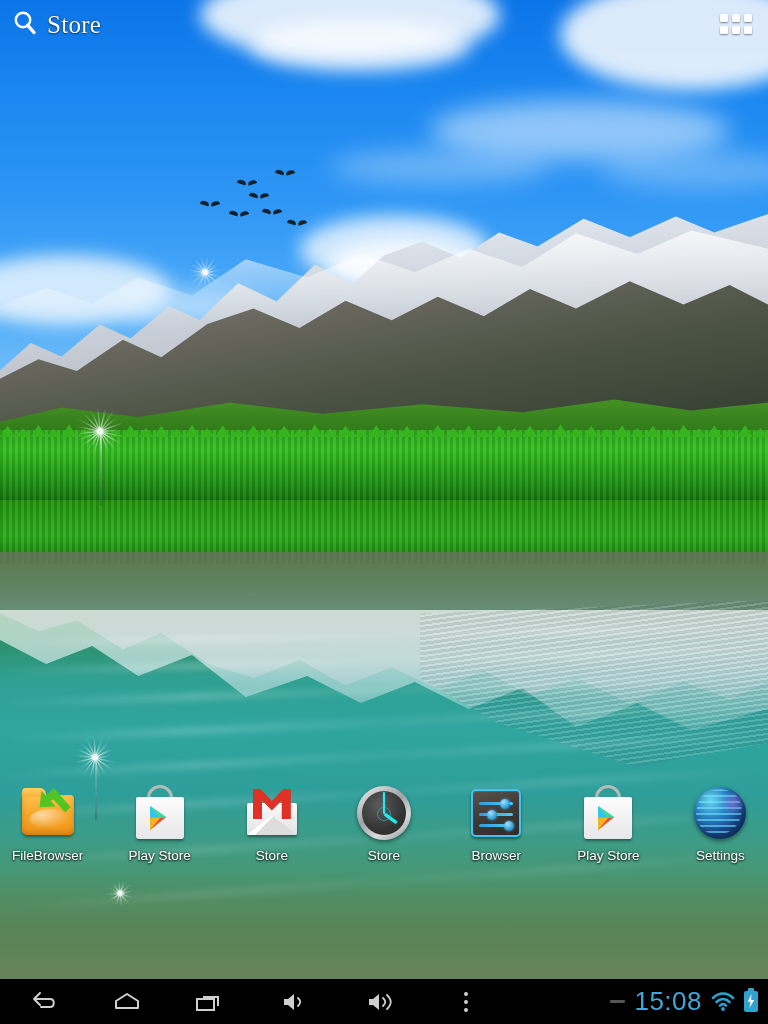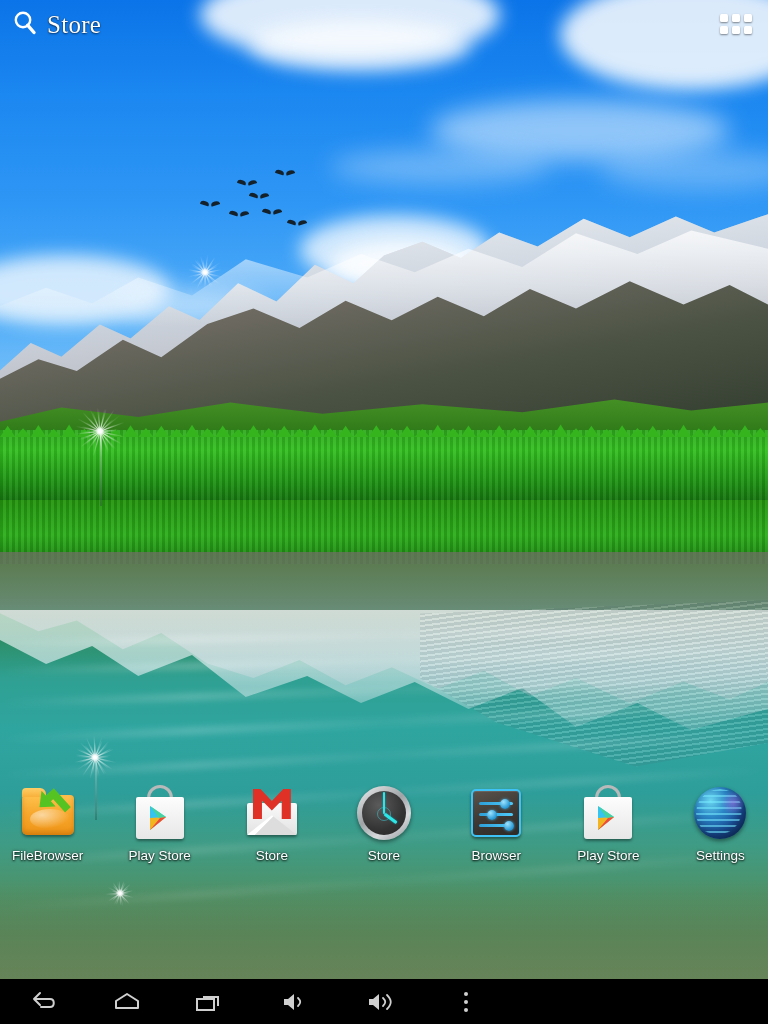--- a/index.html
+++ b/index.html
@@ -625,16 +625,31 @@
     <div class="navslot" style="margin-left:12px;">
       <div class="nav-ico">
         <div class="n-dots">
           <i></i>
             <i></i>
             <i></i>
         </div>
       </div>
     </div>
 
+    <div id="status">
+      <div class="dash"></div>
+      <div class="clock-txt">15:08</div>
+      <div class="st-wifi">
+        <svg width="24" height="19" viewBox="0 0 24 19">
+          <path d="M2 6 C8 0 16 0 22 6" fill="none" stroke="#2fa2cd" stroke-width="2.6" stroke-linecap="round"></path>
+          <path d="M5.5 10 C9.5 6 14.5 6 18.5 10" fill="none" stroke="#2fa2cd" stroke-width="2.6" stroke-linecap="round"></path>
+          <path d="M9 13.6 C11 11.6 13 11.6 15 13.6" fill="none" stroke="#2fa2cd" stroke-width="2.6" stroke-linecap="round"></path>
+          <circle cx="12" cy="17" r="1.9" fill="#2fa2cd"></circle>
+        </svg>
+      </div>
+      <div class="st-batt">
+        <span class="bolt"></span>
+      </div>
+    </div>
 
   </div>
 
 </div>
 
 </body></html>

